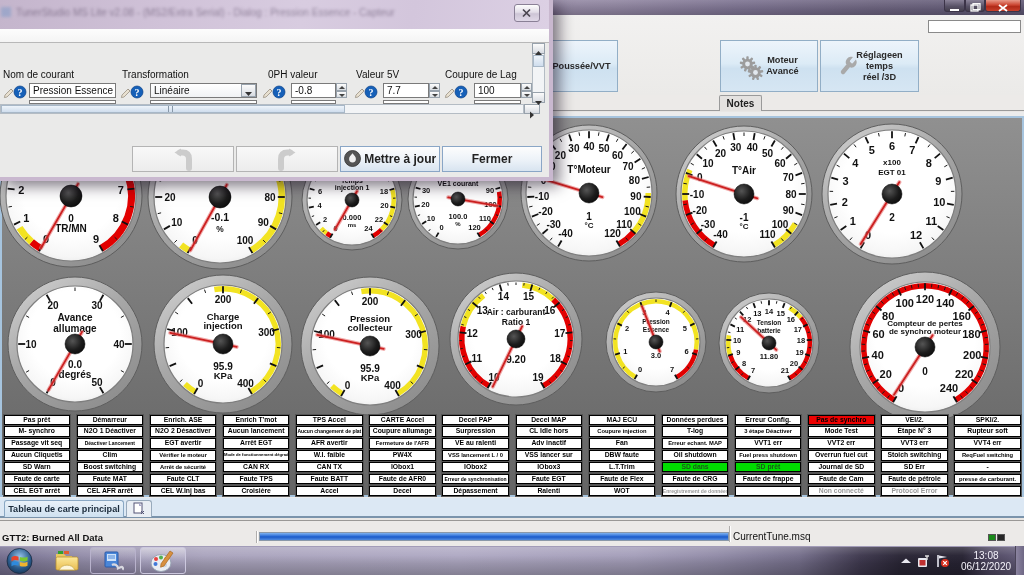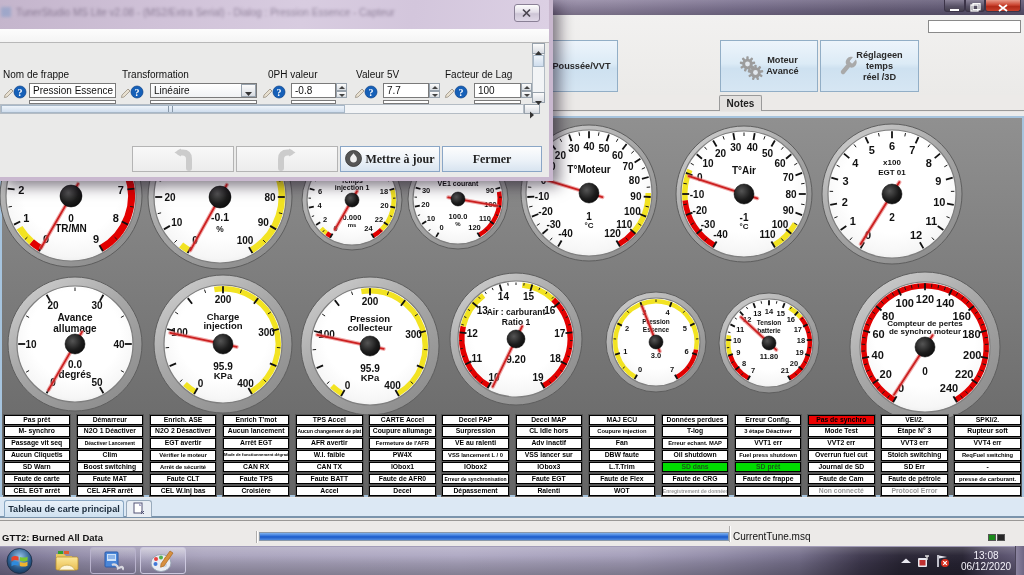--- a/index.html
+++ b/index.html
@@ -38,21 +38,21 @@
 
 #dlg { left:0; top:0; width:553px; height:181px; background:#eaeae9; box-shadow:6px 5px 14px rgba(20,10,30,0.55); border-right:4px solid #c9b8cf; border-bottom:4px solid #c9b8cf; }
 #dlgtitle { left:0; top:0; width:549px; height:29px; background:linear-gradient(100deg,#c4b5cc 0%,#d0c2d8 30%,#d8cce0 55%,#d3c6dc 75%,#dcd0e4 100%); }
 #dlgbody { left:0; top:29px; width:549px; height:148px; background:#eaeae9; }
 .field { position:absolute; background:#fff; border:1px solid #7a7a7a; font-size:10px; color:#111; padding-left:3px; line-height:13px; white-space:nowrap; overflow:hidden; }
 .flabel { position:absolute; top:69px; font-size:10px; color:#111; white-space:nowrap; }
 .spin { position:absolute; width:11px; height:15px; }
 .spin div { position:absolute; left:0; width:11px; height:7.5px; background:linear-gradient(#fdfdfd,#d8dde2); border:1px solid #98a2ac; }
 .spin .up::after { content:""; position:absolute; left:2.2px; top:2px; border-left:3px solid transparent; border-right:3px solid transparent; border-bottom:3.5px solid #444; }
 .spin .dn::after { content:""; position:absolute; left:2.2px; top:2px; border-left:3px solid transparent; border-right:3px solid transparent; border-top:3.5px solid #444; }
-.dbtn { position:absolute; top:146px; height:26px; background:linear-gradient(#fdfdfd,#ecf2f8 55%,#d8e4f0); border:1px solid #8aa6c6; font-size:12px; font-weight:bold; color:#222; text-align:center; line-height:24px;font-family:Liberation Serif, serif; }
+.dbtn { position:absolute; top:146px; height:26px; background:linear-gradient(#fdfdfd,#ecf2f8 55%,#d8e4f0); border:1px solid #8aa6c6; font-size:12px; font-weight:bold; color:#222; text-align:center; line-height:24px; }
 .icopair { position:absolute; width:24px; height:14px; top:85px; }
 #dlgwrap { position:absolute; left:0; top:0; width:557px; height:185px; z-index:60; }
 </style></head>
 <body>
 <div id="scr">
 
 <div class="abs" id="titlebar"></div>
 <div class="abs" id="toolbar"></div>
 
 <div class="abs winbtn" style="left:944px;width:21px;background:linear-gradient(#8a8298,#565064 60%,#46404f)"><svg width="19" height="11">
@@ -984,25 +984,25 @@
 
 <div class="abs" style="left:514px;top:4px;width:26px;height:18px;background:linear-gradient(#fdfdfd,#e2dde8 45%,#cdc5d6 55%,#e0d8e8);border:1px solid #8a8096;border-radius:3px">
  <svg width="24" height="16">
           <path d="M8 4.5 L15 11.5 M15 4.5 L8 11.5" stroke="#4a4550" stroke-width="1.7"></path>
         </svg></div>
 
 <div class="abs" id="dlgbody"></div>
 <div class="abs" style="left:0;top:29px;width:549px;height:13px;background:linear-gradient(#fdfdfd,#f4f4f4)"></div>
 <div class="abs" style="left:0;top:42px;width:549px;height:1px;background:#b8b8b8"></div>
 
-<div class="flabel" style="left:3px">Nom de frappe</div>
+<div class="flabel" style="left:3px">Nom de courant</div>
 <div class="flabel" style="left:122px">Transformation</div>
 <div class="flabel" style="left:268px">0PH valeur</div>
 <div class="flabel" style="left:356px">Valeur 5V</div>
-<div class="flabel" style="left:445px">Facteur de Lag</div>
+<div class="flabel" style="left:445px">Coupure de Lag</div>
 
 <svg class="icopair" style="left:3px">
         <use href="#ip"></use>
       </svg>
 <svg class="icopair" style="left:120px">
         <use href="#ip"></use>
       </svg>
 <svg class="icopair" style="left:262px">
         <use href="#ip"></use>
       </svg>

